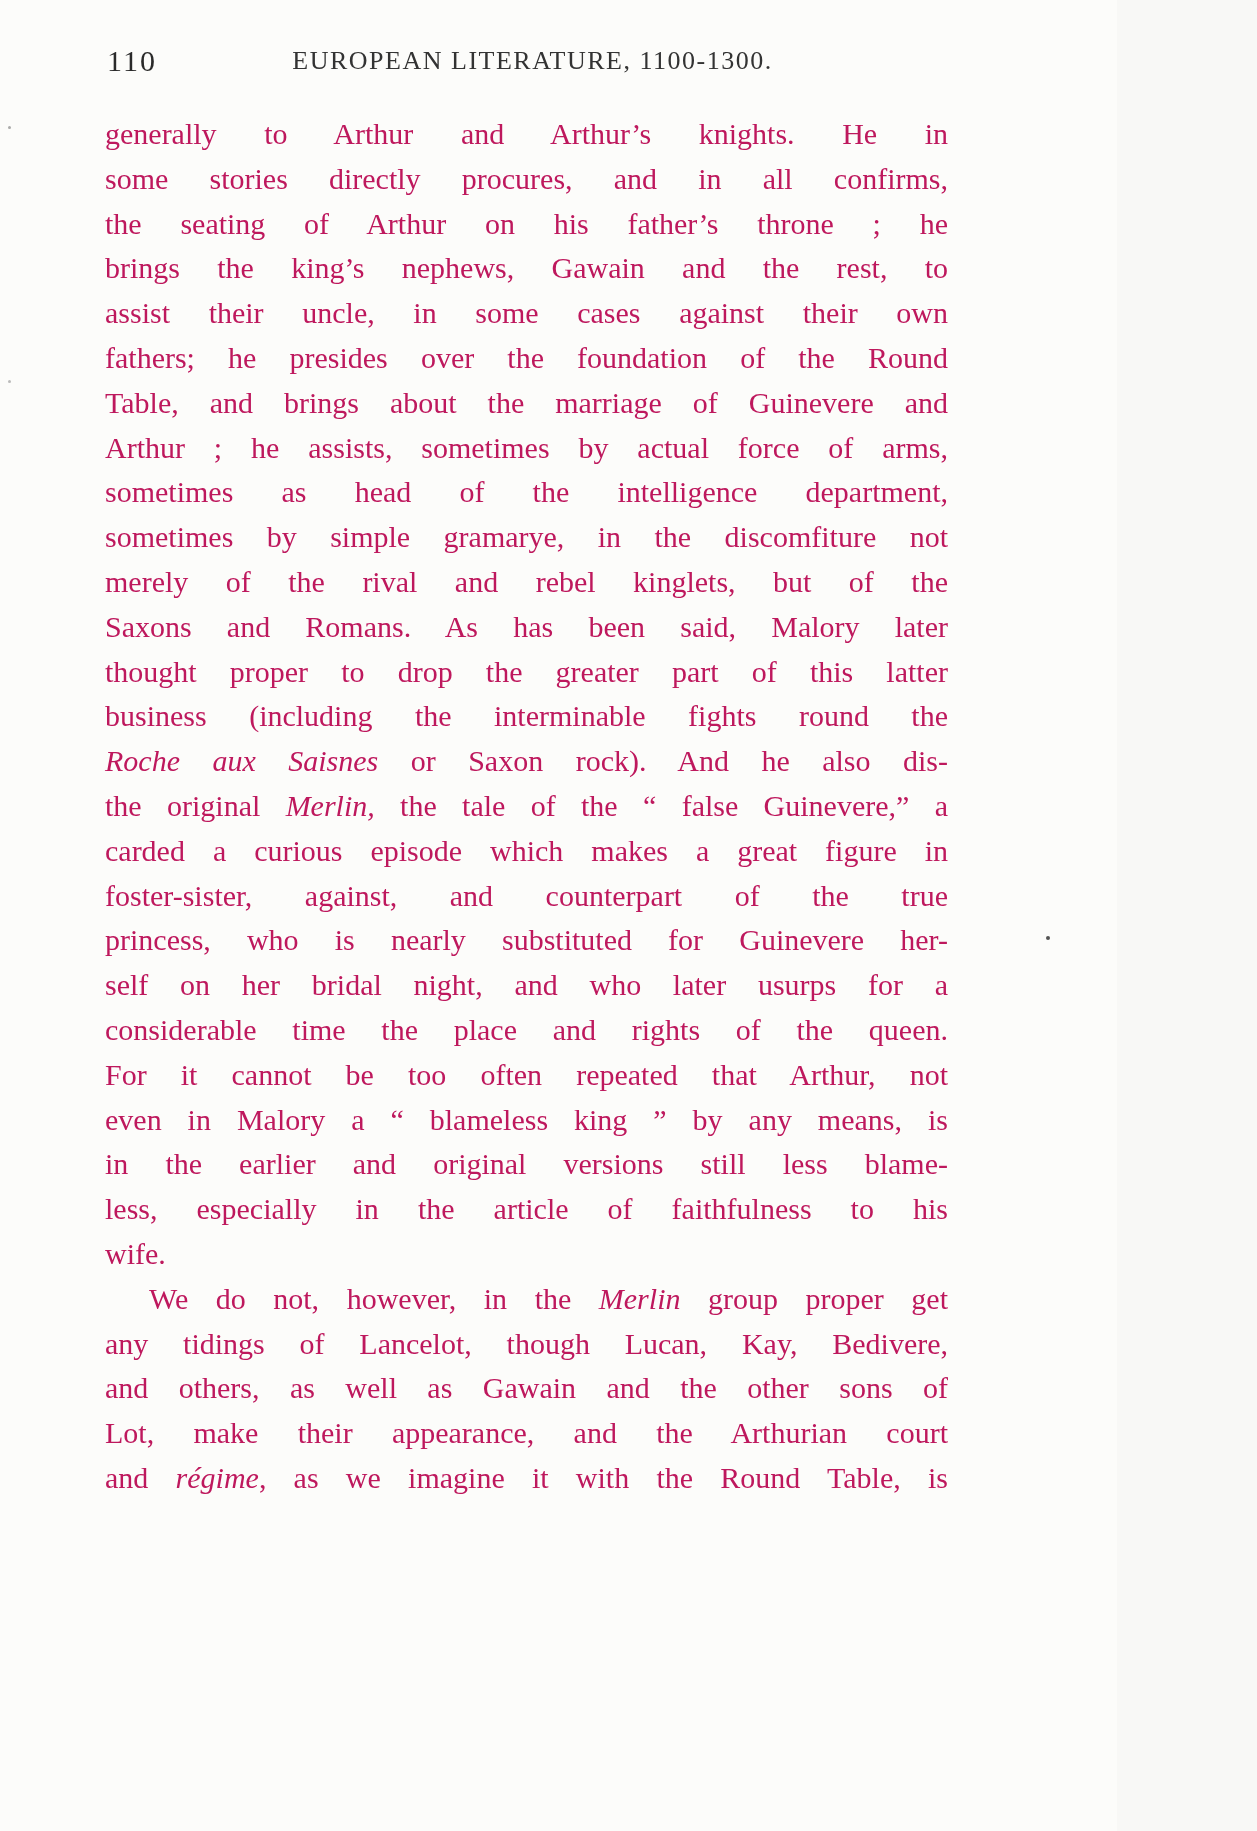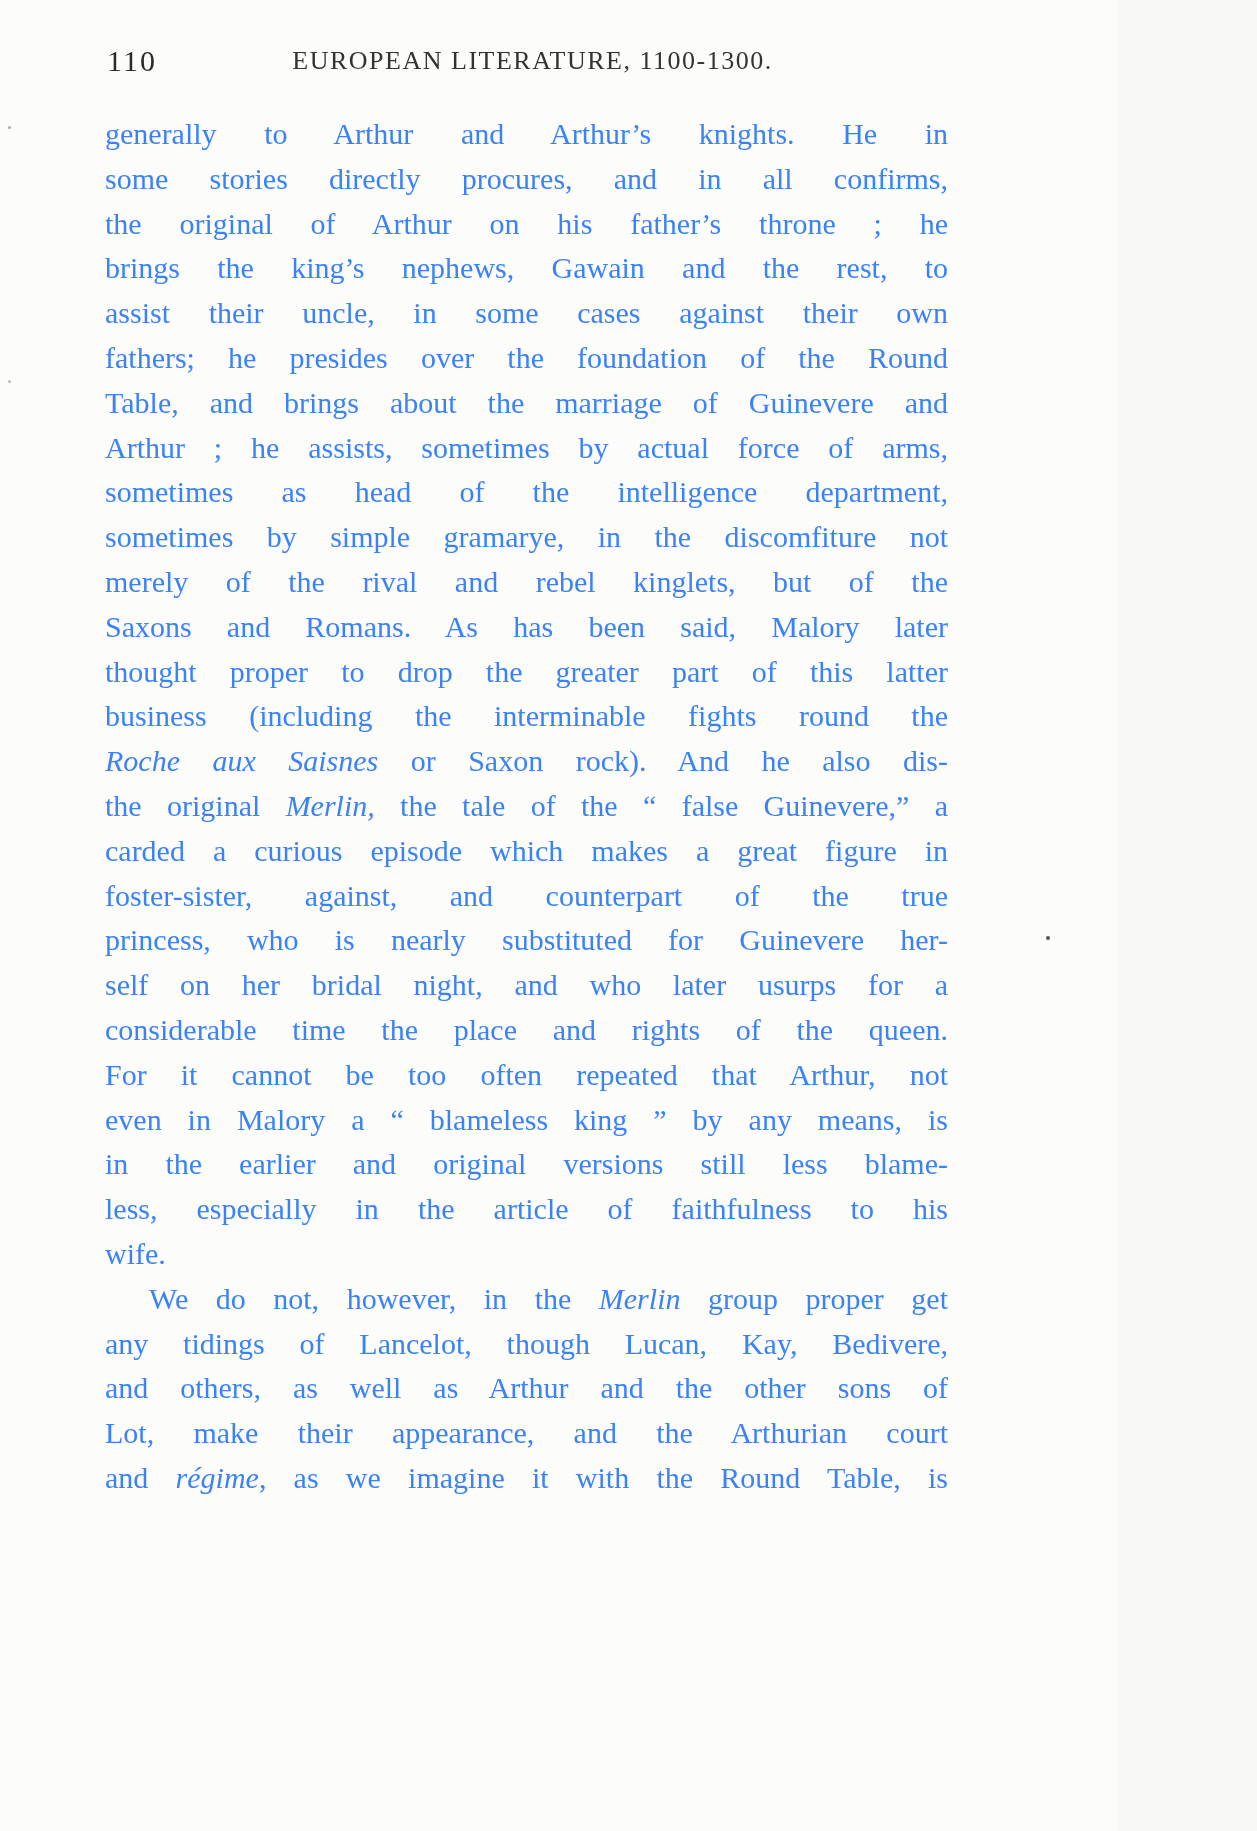--- a/index.html
+++ b/index.html
@@ -48,21 +48,21 @@
     width: 843px;
     font-size: 30px;
   }
   .paragraph {
     margin: 0;
   }
   .line {
     line-height: 44.8px;
     text-align: justify;
     text-align-last: justify;
-    color: #3b82f6;
+    color: #be185d;
   }
   .line.last {
     text-align-last: left;
   }
   .line.indent {
     padding-left: 44px;
   }
   .line em {
     font-style: italic;
   }
@@ -116,21 +116,21 @@
 <div class="page">
   <div class="header-row">
     <span class="page-number">110</span>
     <span class="running-header">EUROPEAN LITERATURE, 1100-1300.</span>
   </div>
 
   <div class="text-block" id="text-block">
       <div class="paragraph">
         <div class="line"><span>generally to Arthur and Arthur’s knights.  He in</span></div>
         <div class="line"><span>some stories directly procures, and in all confirms,</span></div>
-        <div class="line"><span>the original of Arthur on his father’s throne ; he</span></div>
+        <div class="line"><span>the seating of Arthur on his father’s throne ; he</span></div>
         <div class="line"><span>brings the king’s nephews, Gawain and the rest, to</span></div>
         <div class="line"><span>assist their uncle, in some cases against their own</span></div>
         <div class="line"><span>fathers; he presides over the foundation of the Round</span></div>
         <div class="line"><span>Table, and brings about the marriage of Guinevere and</span></div>
         <div class="line"><span>Arthur ; he assists, sometimes by actual force of arms,</span></div>
         <div class="line"><span>sometimes as head of the intelligence department,</span></div>
         <div class="line"><span>sometimes by simple gramarye, in the discomfiture not</span></div>
         <div class="line"><span>merely of the rival and rebel kinglets, but of the</span></div>
         <div class="line"><span>Saxons and Romans.  As has been said, Malory later</span></div>
         <div class="line"><span>thought proper to drop the greater part of this latter</span></div>
@@ -144,21 +144,21 @@
         <div class="line"><span>considerable time the place and rights of the queen.</span></div>
         <div class="line"><span>For it cannot be too often repeated that Arthur, not</span></div>
         <div class="line"><span>even in Malory a “ blameless king ” by any means, is</span></div>
         <div class="line"><span>in the earlier and original versions still less blame-</span></div>
         <div class="line"><span>less, especially in the article of faithfulness to his</span></div>
         <div class="line last"><span>wife.</span></div>
       </div>
       <div class="paragraph">
         <div class="line indent"><span>We do not, however, in the </span><em>Merlin</em><span> group proper get</span></div>
         <div class="line"><span>any tidings of Lancelot, though Lucan, Kay, Bedivere,</span></div>
-        <div class="line"><span>and others, as well as Arthur and the other sons of</span></div>
+        <div class="line"><span>and others, as well as Gawain and the other sons of</span></div>
         <div class="line"><span>Lot, make their appearance, and the Arthurian court</span></div>
         <div class="line"><span>and </span><em>régime</em><span>, as we imagine it with the Round Table, is</span></div>
       </div>
     </div>
 
   <div class="artifact-line artifact-line-1"></div>
   <div class="artifact-line artifact-line-2"></div>
   <div class="artifact-dot"></div>
   <div class="artifact-speck-1"></div>
   <div class="artifact-speck-2"></div>

